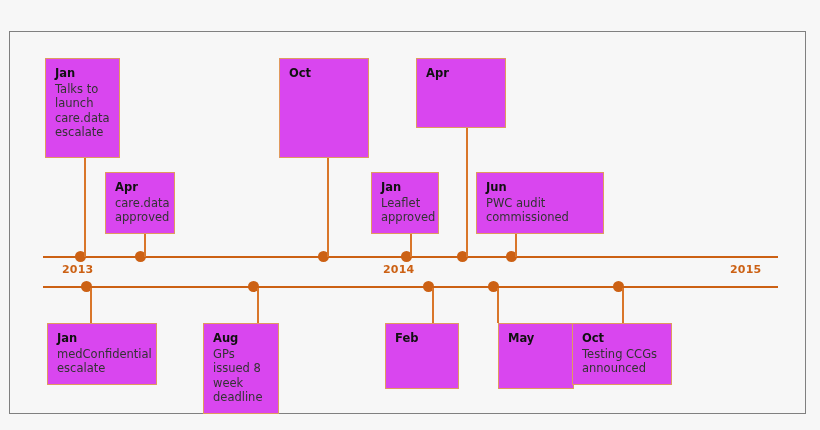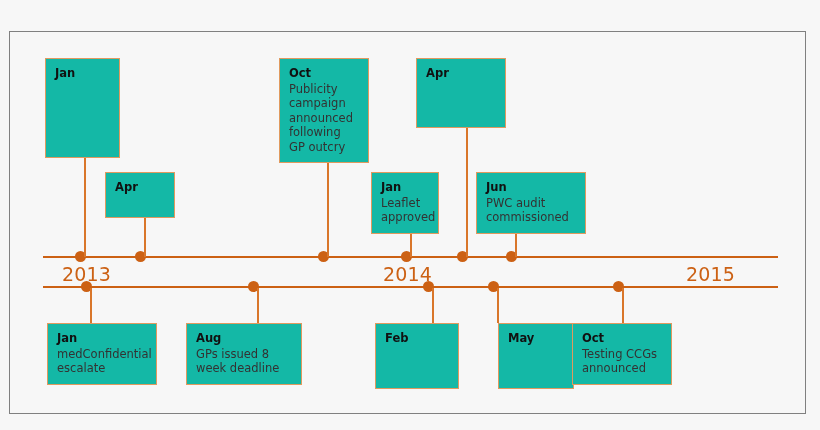--- a/index.html
+++ b/index.html
@@ -40,22 +40,22 @@
     height: 2px;
     background: #cc6114;
   }
   #axis-upper { left: 33px; top: 224px; width: 735px; }
   #axis-lower { left: 33px; top: 254px; width: 735px; }
 
   
   .year-label {
     position: absolute;
     top: 231px;
-    font-size: 19px;
-    font-weight: normal;
+    font-size: 11px;
+    font-weight: bold;
     color: #cc6114;
     letter-spacing: 0.2px;
     white-space: nowrap;
   }
 
   
   .dot {
     position: absolute;
     width: 11px;
     height: 11px;
@@ -70,21 +70,21 @@
     position: absolute;
     width: 2px;
     background: #d9762a;
   }
 
   
   .event-box {
     position: absolute;
     box-sizing: border-box;
     border: 1px solid #e09a5f;
-    background: #14b8a6;
+    background: #d946ef;
     padding: 7px 9px 8px 9px;
     font-size: 11.5px;
     line-height: 14.5px;
     color: #2b2b2b;
   }
   .event-month {
     display: block;
     font-weight: bold;
     color: #111111;
     margin-bottom: 1px;
@@ -99,21 +99,21 @@
 
 <div id="timeline-figure">
   <div class="stage">
 
     <div class="axis-line" id="axis-upper"></div>
     <div class="axis-line" id="axis-lower"></div>
 
     <div id="year-labels">
         <div class="year-label" style="left: 52px;">2013</div>
         <div class="year-label" style="left: 373px; text-align: center;">2014</div>
-        <div class="year-label" style="left: 676px; text-align: right;">2015</div>
+        <div class="year-label" style="left: 720px; text-align: right;">2015</div>
       </div>
     <div id="dots-upper">
         <div class="dot upper" style="left: 65px;"></div>
         <div class="dot upper" style="left: 125px;"></div>
         <div class="dot upper" style="left: 308px;"></div>
         <div class="dot upper" style="left: 391px;"></div>
         <div class="dot upper" style="left: 447px;"></div>
         <div class="dot upper" style="left: 496px;"></div>
       </div>
     <div id="dots-lower">
@@ -134,50 +134,51 @@
     <div id="stems-below">
         <div class="stem" style="left: 80px; top: 256px; height: 35px;"></div>
         <div class="stem" style="left: 247px; top: 256px; height: 35px;"></div>
         <div class="stem" style="left: 422px; top: 256px; height: 35px;"></div>
         <div class="stem" style="left: 487px; top: 256px; height: 35px;"></div>
         <div class="stem" style="left: 612px; top: 256px; height: 35px;"></div>
       </div>
     <div id="boxes-above">
         <div class="event-box" style="left: 35px; top: 26px; width: 75px; min-height: 100px;">
           <span class="event-month">Jan</span>
+          <span class="event-text">Talks to launch care.data escalate</span>
         </div>
         <div class="event-box" style="left: 95px; top: 140px; width: 70px; min-height: 46px;">
           <span class="event-month">Apr</span>
+          <span class="event-text">care.data approved</span>
         </div>
         <div class="event-box" style="left: 269px; top: 26px; width: 90px; min-height: 100px;">
           <span class="event-month">Oct</span>
-          <span class="event-text">Publicity campaign announced following GP outcry</span>
         </div>
         <div class="event-box" style="left: 406px; top: 26px; width: 90px; min-height: 70px;">
           <span class="event-month">Apr</span>
         </div>
         <div class="event-box" style="left: 361px; top: 140px; width: 68px; min-height: 46px;">
           <span class="event-month">Jan</span>
           <span class="event-text">Leaflet approved</span>
         </div>
-        <div class="event-box" style="left: 466px; top: 140px; width: 110px; min-height: 46px;">
+        <div class="event-box" style="left: 466px; top: 140px; width: 128px; min-height: 46px;">
           <span class="event-month">Jun</span>
           <span class="event-text">PWC audit commissioned</span>
         </div>
       </div>
     <div id="boxes-below">
         <div class="event-box" style="left: 37px; top: 291px; width: 110px; min-height: 50px;">
           <span class="event-month">Jan</span>
           <span class="event-text">medConfidential escalate</span>
         </div>
-        <div class="event-box" style="left: 176px; top: 291px; width: 116px; min-height: 50px;">
+        <div class="event-box" style="left: 193px; top: 291px; width: 76px; min-height: 50px;">
           <span class="event-month">Aug</span>
           <span class="event-text">GPs issued 8 week deadline</span>
         </div>
-        <div class="event-box" style="left: 365px; top: 291px; width: 84px; min-height: 66px;">
+        <div class="event-box" style="left: 375px; top: 291px; width: 74px; min-height: 66px;">
           <span class="event-month">Feb</span>
         </div>
         <div class="event-box" style="left: 464px; top: 291px; width: 76px; min-height: 66px; margin-left: 24px;">
           <span class="event-month">May</span>
         </div>
         <div class="event-box" style="left: 562px; top: 291px; width: 100px; min-height: 50px;">
           <span class="event-month">Oct</span>
           <span class="event-text">Testing CCGs announced</span>
         </div>
       </div>

